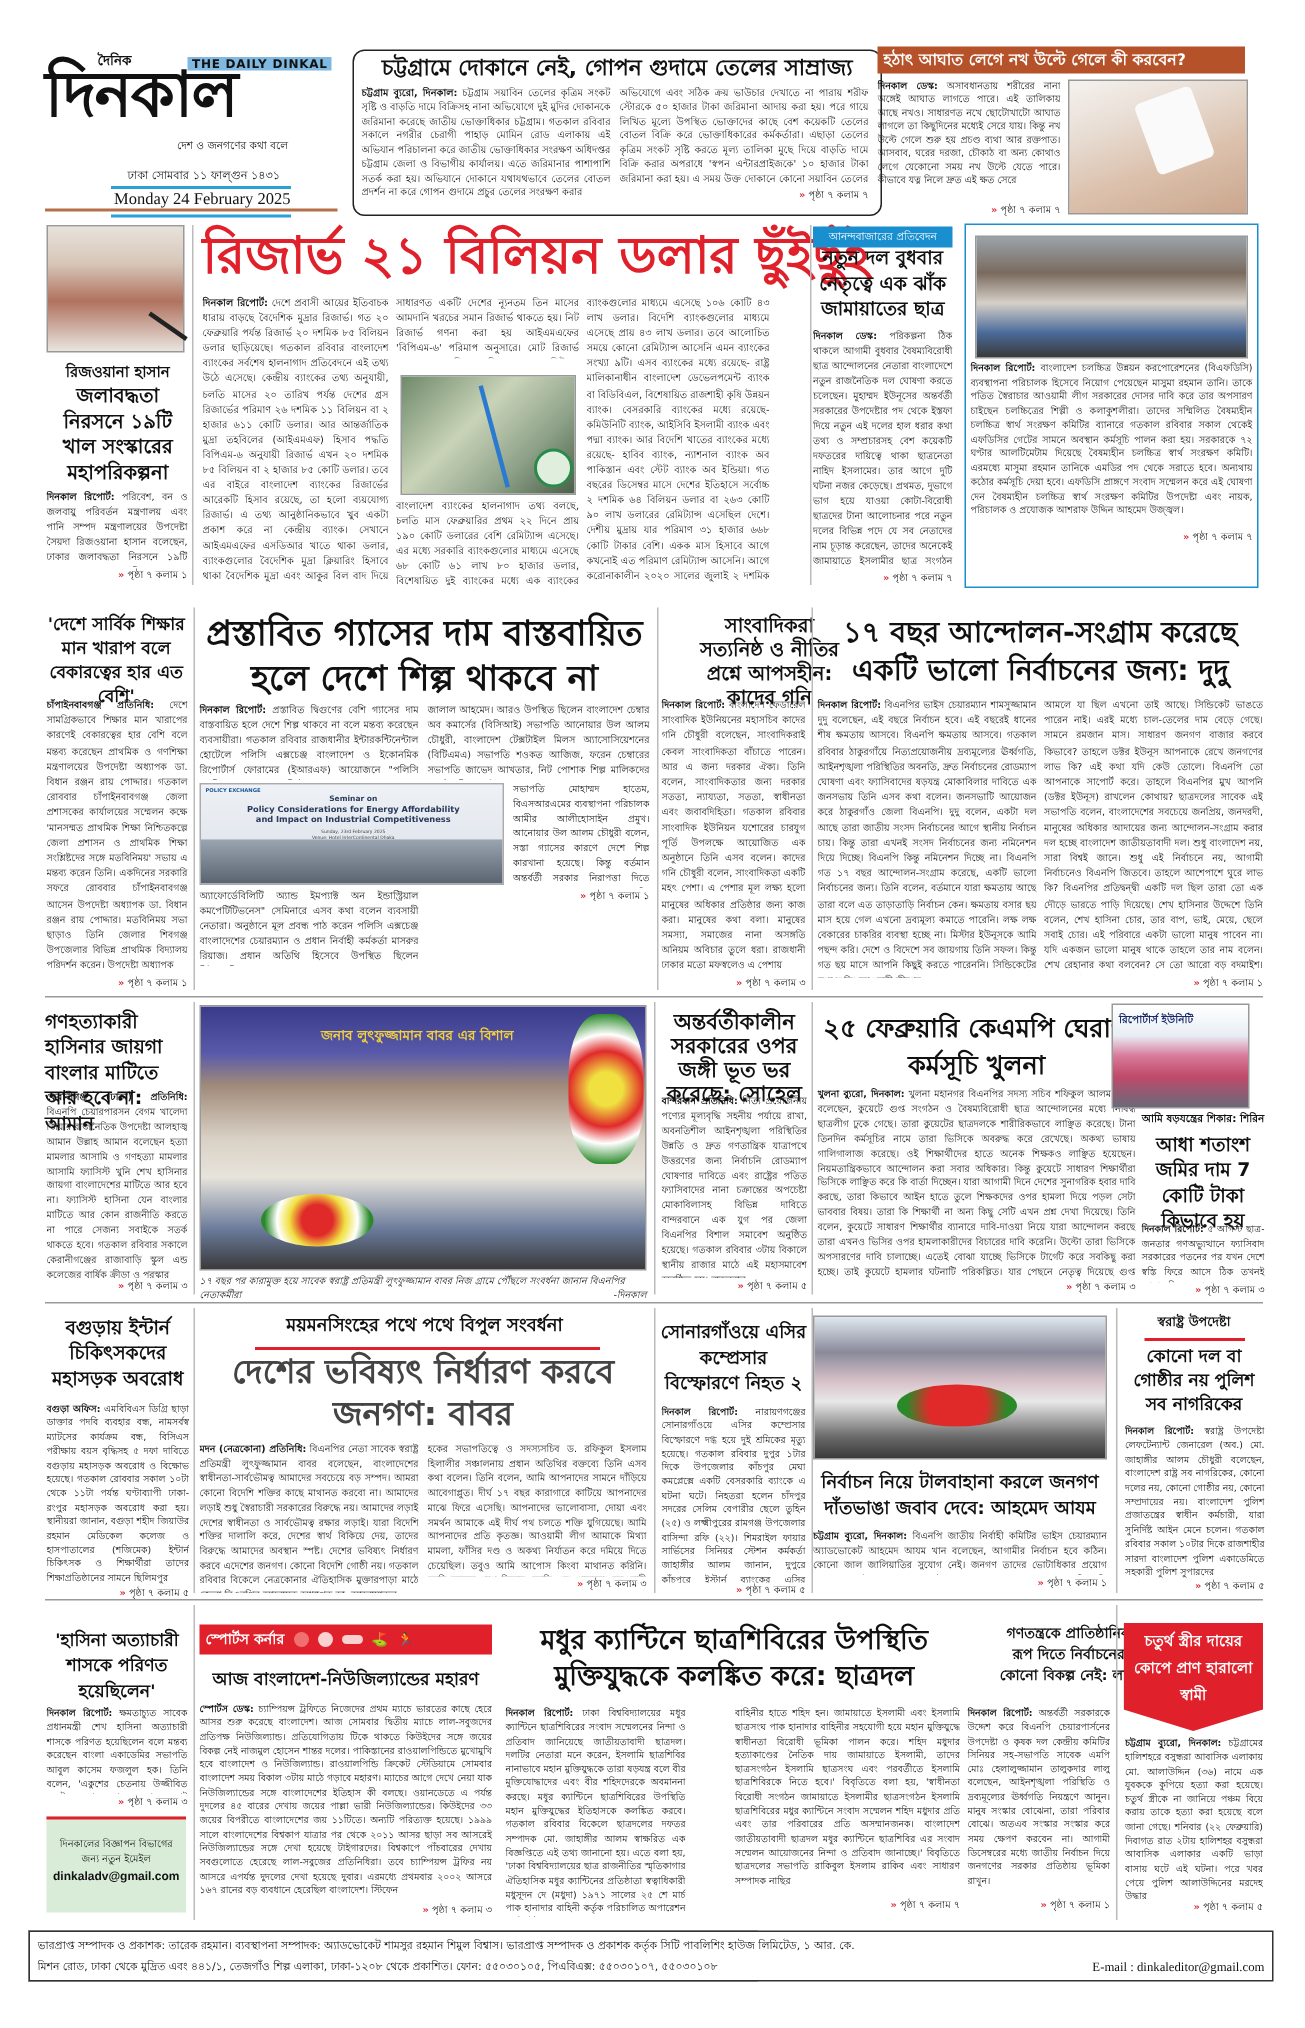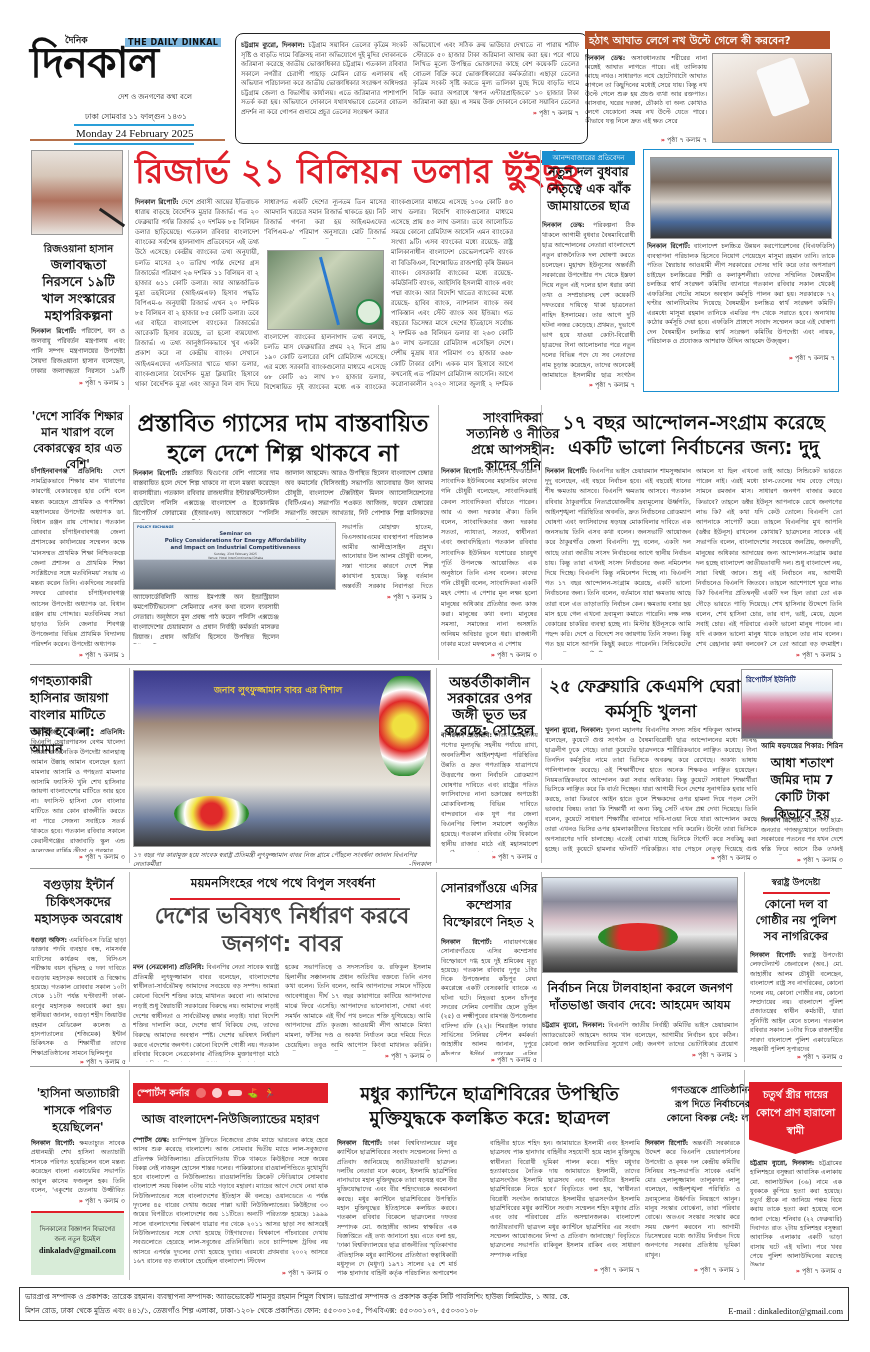--- a/index.html
+++ b/index.html
@@ -23,20 +23,21 @@
   <div class="abs" style="left:0;top:10px;font-size:42px;font-weight:bold;line-height:46px;letter-spacing:-1px">দিনকাল</div>
   <div class="abs" style="left:88px;top:61px;font-size:7px">দেশ ও জনগণের কথা বলে</div>
   <div class="abs" style="left:55px;top:81px;font-size:7.5px;width:140px">ঢাকা সোমবার ১১ ফাল্গুন ১৪৩১</div>
   <div class="abs" style="left:44px;top:94px;width:120px;height:2px;background:#2a9fd8"></div>
   <div class="abs" style="left:46px;top:97px;font-family:'Liberation Serif',serif;font-size:11px;white-space:nowrap">Monday 24 February 2025</div>
   <div class="abs" style="left:44px;top:113px;width:120px;height:2px;background:#2a9fd8"></div>
 </div>
 <div class="abs" style="left:30px;top:139px;width:195px;height:2px;background:#b5704a"></div>
 
 <div class="abs" style="left:235px;top:33px;width:353px;height:111px;border:1.5px solid #222;border-radius:8px;padding:4px 5px">
+  <div class="hd" style="font-size:14.5px;white-space:nowrap">চট্টগ্রামে দোকানে নেই, গোপন গুদামে তেলের সাম্রাজ্য</div>
   <div style="display:flex;gap:6px;margin-top:3px">
     <div class="body-text" style="width:166px;height:76px;font-size:6.5px;line-height:9.5px"><b>চট্টগ্রাম ব্যুরো, দিনকাল:</b> <span>চট্টগ্রাম সয়াবিন তেলের কৃত্রিম সংকট সৃষ্টি ও বাড়তি দামে বিক্রিসহ নানা অভিযোগে দুই মুদির দোকানকে জরিমানা করেছে জাতীয় ভোক্তাধিকার চট্টগ্রাম। গতকাল রবিবার সকালে নগরীর চেরাগী পাহাড় মোমিন রোড এলাকায় এই অভিযান পরিচালনা করে জাতীয় ভোক্তাধিকার সংরক্ষণ অধিদপ্তর চট্টগ্রাম জেলা ও বিভাগীয় কার্যালয়। এতে জরিমানার পাশাপাশি সতর্ক করা হয়। অভিযানে দোকানে যথাযথভাবে তেলের বোতল প্রদর্শন না করে গোপন গুদামে প্রচুর তেলের সংরক্ষণ করার</span></div>
     <div style="width:166px">
       <div class="body-text" style="height:66px;font-size:6.5px;line-height:9.5px">অভিযোগে এবং সঠিক ক্রয় ভাউচার দেখাতে না পারায় শরীফ স্টোরকে ৫০ হাজার টাকা জরিমানা আদায় করা হয়। পরে গায়ে লিখিত মূল্যে উপস্থিত ভোক্তাদের কাছে বেশ কয়েকটি তেলের বোতল বিক্রি করে ভোক্তাধিকারের কর্মকর্তারা। এছাড়া তেলের কৃত্রিম সংকট সৃষ্টি করতে মূল্য তালিকা মুছে দিয়ে বাড়তি দামে বিক্রি করার অপরাধে 'স্বপন এন্টারপ্রাইজকে' ১০ হাজার টাকা জরিমানা করা হয়। এ সময় উক্ত দোকানে কোনো সয়াবিন তেলের বোতল দেখা না গেলেও পাশের ঐ দোকান মালিকেরা</div>
       <div class="cont" style="text-align:right;margin-top:1px"><span class="arrow">»</span> <span>পৃষ্ঠা ৭ কলাম ৭</span></div>
     </div>
   </div>
 </div>
 
 <div class="abs" style="left:585px;top:31px;width:245px;height:112px">
@@ -213,21 +214,21 @@
 <div class="abs rule" style="left:30px;top:1066px;width:812px"></div>
 
 <div class="abs hd" style="left:30px;top:1085px;width:96px;font-size:11.5px;line-height:17px">'হাসিনা অত্যাচারী শাসকে পরিণত হয়েছিলেন'</div>
 <div class="abs" style="left:31px;top:1138px;width:94px">
   <div class="body-text" style="height:58px;font-size:6.2px;line-height:9.4px"><b>দিনকাল রিপোর্ট:</b> <span>ক্ষমতাচ্যুত সাবেক প্রধানমন্ত্রী শেখ হাসিনা অত্যাচারী শাসকে পরিণত হয়েছিলেন বলে মন্তব্য করেছেন বাংলা একাডেমির সভাপতি আবুল কাসেম ফজলুল হক। তিনি বলেন, 'একুশের চেতনায় উজ্জীবিত হয়েই দেশের ছাত্র-জনতা জুলাই গণঅভ্যুত্থানে ফ্যাসিস্ট</span></div>
   <div class="cont" style="text-align:right"><span class="arrow">»</span> <span>পৃষ্ঠা ৭ কলাম ৩</span></div>
 </div>
 <div class="abs" style="left:31px;top:1211px;width:93px;height:64px;background:#d8ecd8;text-align:center;padding-top:11px;border-top:2px solid #e0202a">
   <div style="font-size:6.5px;line-height:10px">দিনকালের বিজ্ঞাপন বিভাগের</div>
   <div style="font-size:6.5px;line-height:10px">জন্য নতুন ইমেইল</div>
-  <div style="font-family:Liberation Serif, serif;font-weight:bold;font-size:8px;line-height:13px">dinkaladv@gmail.com</div>
+  <div style="font-family:Liberation Sans, sans-serif;font-weight:bold;font-size:8px;line-height:13px">dinkaladv@gmail.com</div>
 </div>
 <div class="abs vrule" style="left:129px;top:1070px;height:210px"></div>
 
 <div class="abs" style="left:133px;top:1083px;width:195px;height:20px;background:#e0202a;display:flex;align-items:center;padding-left:4px;gap:6px">
   <span style="color:#fff;font-size:9.5px;font-weight:bold;white-space:nowrap">স্পোর্টস কর্নার</span>
   <span style="width:10px;height:10px;border-radius:50%;background:#f07070;display:inline-block"></span>
   <span style="width:10px;height:10px;border-radius:50%;background:#fbd0d0;display:inline-block"></span>
   <span style="width:14px;height:6px;border-radius:3px;background:#fbd0d0;display:inline-block"></span>
   <span style="color:#fff;font-size:9px">⛳</span>
   <span style="color:#fff;font-size:9px">🏃</span>

